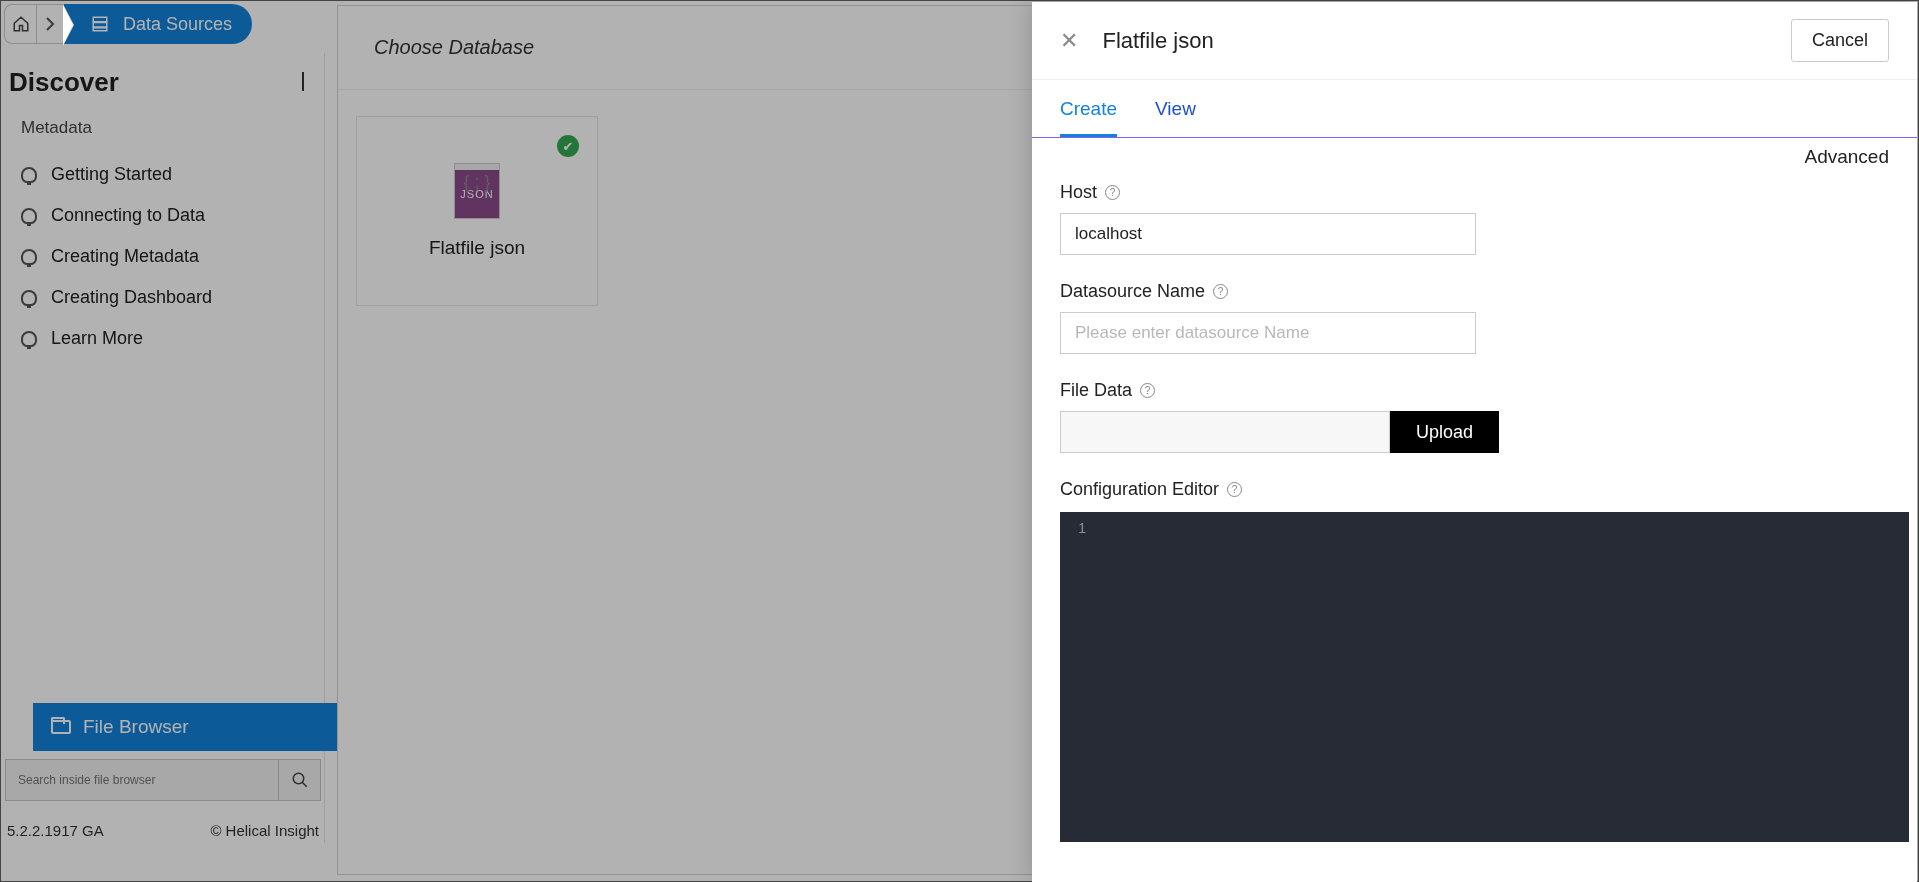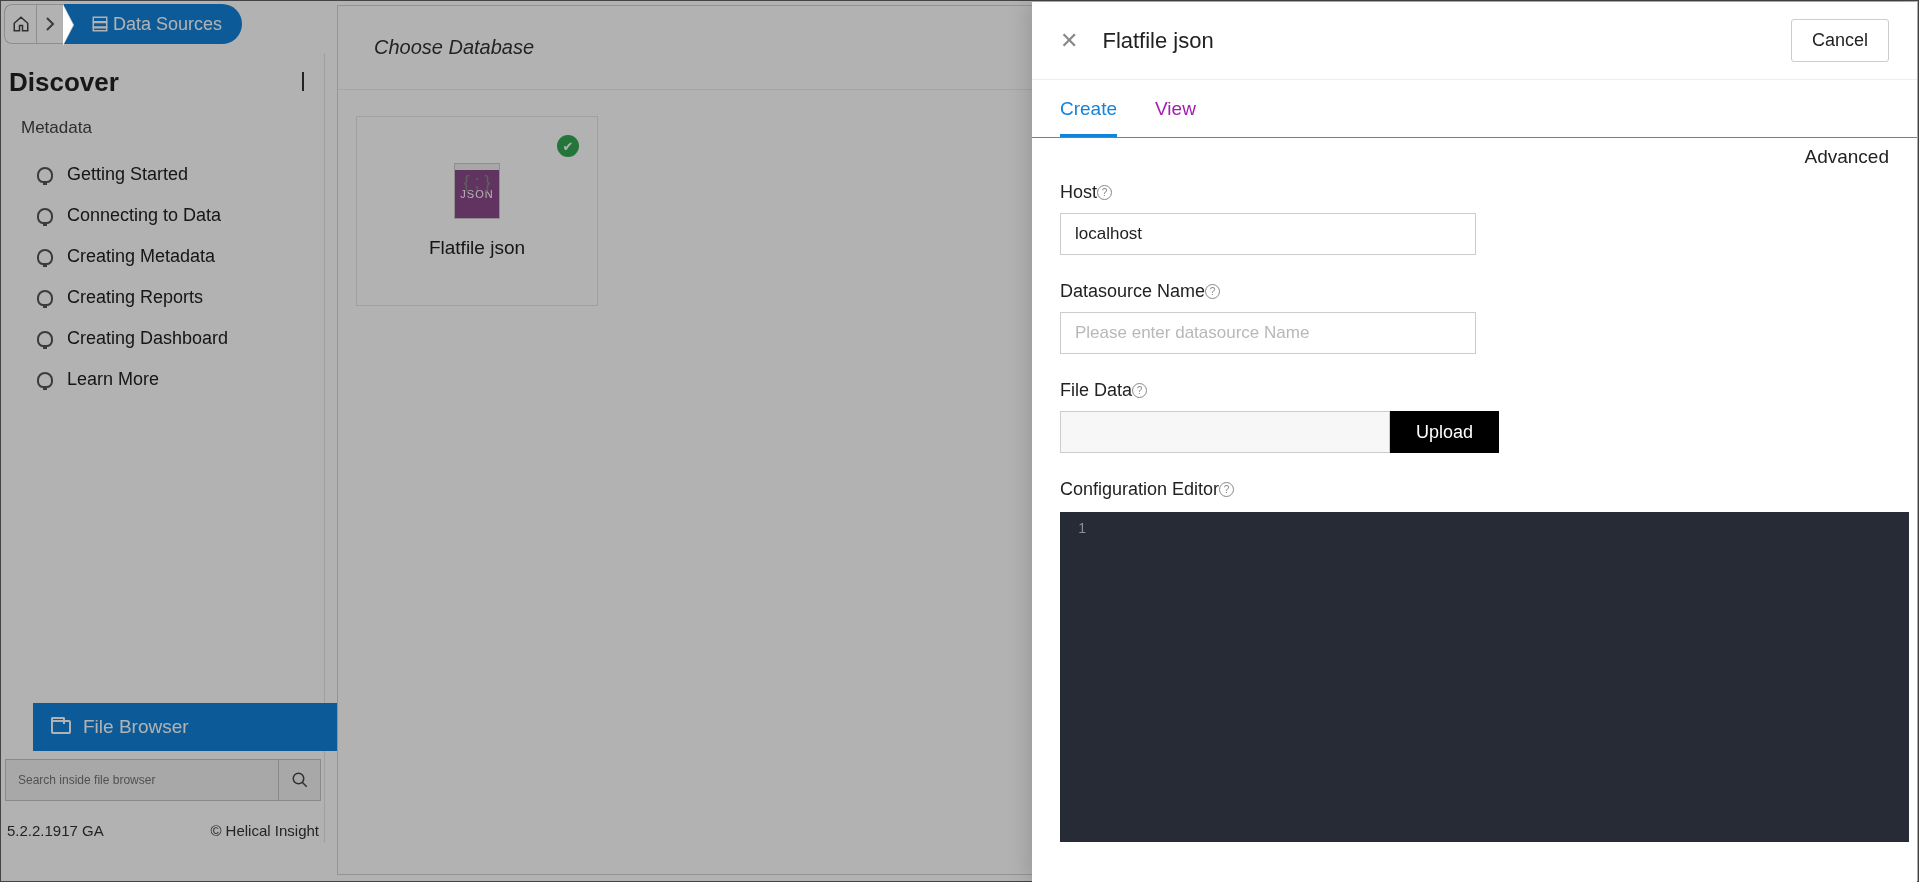--- a/index.html
+++ b/index.html
@@ -7,31 +7,31 @@
 body { position: relative; background: #fff; }
 
 .app { width: 1919px; height: 882px; position: relative; border: 1px solid #444; }
 
 
 .breadcrumbs { position: absolute; top: 3px; left: 3px; height: 40px; display: flex; align-items: center; }
 .bc-home { width: 32px; height: 40px; display: flex; align-items: center; justify-content: center; background: #fff; border: 1px solid #ccc; border-right: none; border-radius: 8px 0 0 8px; }
 .bc-chev { width: 28px; height: 40px; background: #fff; border: 1px solid #ccc; display: flex; align-items: center; justify-content: center; font-size: 18px; color: #555; position: relative; }
 .bc-chev::after { content:""; position:absolute; right:-10px; top:0; width:0; height:0; border-top:20px solid transparent; border-bottom:20px solid transparent; border-left:10px solid #fff; z-index:2; }
 .bc-chev::before { content:""; position:absolute; right:-11px; top:-1px; width:0; height:0; border-top:21px solid transparent; border-bottom:21px solid transparent; border-left:11px solid #ccc; z-index:1; }
-.bc-current { height: 40px; background: #1283da; color: #fff; display: flex; align-items: center; padding: 0 20px 0 28px; border-radius: 0 20px 20px 0; gap: 4px; font-size: 18px; margin-left:-1px; }
+.bc-current { height: 40px; background: #1283da; color: #fff; display: flex; align-items: center; padding: 0 20px 0 28px; border-radius: 0 20px 20px 0; gap: 14px; font-size: 18px; margin-left:-1px; }
 .bc-current .db-icon { width: 18px; height: 18px; display:inline-flex; align-items:center; justify-content:center; }
 
 
 .sidebar { position: absolute; top: 52px; left: 0; width: 324px; height: 790px; background: #fff; border-right: 1px solid #e4e4e4; }
 .sidebar-head { display: flex; align-items: center; justify-content: space-between; padding: 14px 20px 10px 8px; }
 .sidebar-head h2 { font-size: 26px; font-weight: 600; color: #222; }
 .chev-up { width:16px; height:16px; border-left:2px solid #333; border-top:2px solid #333; transform: rotate(45deg); margin-top:8px; }
 .section-label { font-size: 17px; color: #444; padding: 10px 20px; }
 .nav-list { list-style: none; padding: 6px 0; }
-.nav-list li { display: flex; align-items: center; gap: 14px; padding: 10px 20px; font-size: 18px; color: #222; margin-left: 16px; }
+.nav-list li { display: flex; align-items: center; gap: 14px; padding: 10px 20px; font-size: 18px; color: #222; }
 .bulb { width: 16px; height: 16px; border: 2px solid #555; border-radius: 50% 50% 40% 40%; position: relative; }
 .bulb::after { content:""; position:absolute; bottom:-4px; left:4px; width:4px; height:4px; background:#555; }
 .file-browser-bar { position: absolute; bottom: 92px; left: 0; width: 324px; height: 48px; background: #1283da; color: #fff; display: flex; align-items: center; gap: 12px; padding: 0 18px; font-size: 19px; margin-left: 32px; }
 .folder-icon { width:20px; height:14px; border:2px solid #fff; border-radius:2px; position:relative; }
 .folder-icon::before { content:""; position:absolute; top:-5px; left:-2px; width:10px; height:5px; border:2px solid #fff; border-bottom:none; border-radius:2px 2px 0 0; }
 .search-row { position:absolute; bottom:42px; left:4px; width:316px; height:42px; display:flex; }
 .search-row input { flex:1; border:1px solid #c5c5c5; background:#f1f1f1; padding:0 12px; font-size:12px; color:#333; }
 .search-row .search-btn { width:42px; border:1px solid #c5c5c5; border-left:none; background:#f1f1f1; display:flex; align-items:center; justify-content:center; font-size:18px; color:#444; }
 .footer { position:absolute; bottom:4px; left:6px; width:312px; display:flex; justify-content:space-between; font-size:15px; color:#333; }
 .footer .copy { display:flex; align-items:center; gap:4px; }
@@ -54,26 +54,26 @@
 
 .dim { position:absolute; inset:0; background:rgba(0,0,0,0.30); }
 
 
 .panel { position:absolute; top:1px; right:1px; width:885px; height:880px; background:#fff; box-shadow:-4px 0 20px rgba(0,0,0,0.15); display:flex; flex-direction:column; }
 .panel-head { height:78px; display:flex; align-items:center; padding:0 28px; gap:24px; border-bottom:1px solid #eee; }
 .close-x { font-size:22px; color:#888; cursor:pointer; }
 .panel-head h3 { font-size:22px; font-weight:400; color:#222; }
 .cancel-btn { margin-left:auto; background:#fff; border:1px solid #ccc; padding:10px 20px; font-size:18px; color:#222; border-radius:3px; cursor:pointer; }
 .panel-tabs { display:flex; gap:38px; padding:18px 28px 0 28px; border-bottom:1px solid #8b5cf6; }
-.panel-tabs .ptab { font-size:19px; color:#a21caf; padding-bottom:14px; cursor:pointer; }
+.panel-tabs .ptab { font-size:19px; color:#1d4ed8; padding-bottom:14px; cursor:pointer; }
 .panel-tabs .ptab.active { color:#1283da; border-bottom:3px solid #1283da; }
 .panel-body { flex:1; overflow:auto; padding:18px 28px 28px 28px; position:relative; }
 .adv { position:absolute; top:8px; right:28px; font-size:19px; color:#222; }
 .field { margin-top:26px; }
-.field label { display:flex; align-items:center; gap:0; font-size:18px; color:#222; margin-bottom:10px; }
+.field label { display:flex; align-items:center; gap:8px; font-size:18px; color:#222; margin-bottom:10px; }
 .help { width:15px; height:15px; border:1.4px solid #888; border-radius:50%; display:inline-flex; align-items:center; justify-content:center; font-size:10px; color:#888; }
 .txt { width:416px; height:42px; border:1px solid #ccc; padding:0 14px; font-size:17px; color:#222; }
 .txt::placeholder { color:#b8b8b8; }
 .file-row { display:flex; }
 .file-row .file-path { width:330px; height:42px; border:1px solid #ccc; background:#f7f7f7; }
 .upload-btn { height:42px; padding:0 26px; background:#000000; color:#fff; border:none; font-size:18px; cursor:pointer; }
 .editor { margin-top:12px; width:849px; height:330px; background:#262b36; display:flex; }
 .gutter { width:36px; background:#262b36; color:#8a8f99; font-size:14px; text-align:right; padding:8px 10px 0 0; }
 .code { flex:1; }
 
@@ -122,24 +122,20 @@
       <li>
           <span class="bulb"></span>
           <span>Connecting to Data</span>
         </li>
       <li>
           <span class="bulb"></span>
           <span>Creating Metadata</span>
         </li>
       <li>
           <span class="bulb"></span>
-          <span>Creating Reports</span>
-        </li>
-      <li>
-          <span class="bulb"></span>
           <span>Creating Dashboard</span>
         </li>
       <li>
           <span class="bulb"></span>
           <span>Learn More</span>
         </li>
     </ul>
     <div class="file-browser-bar">
       <span class="folder-icon"></span>
       <span>File Browser</span>

